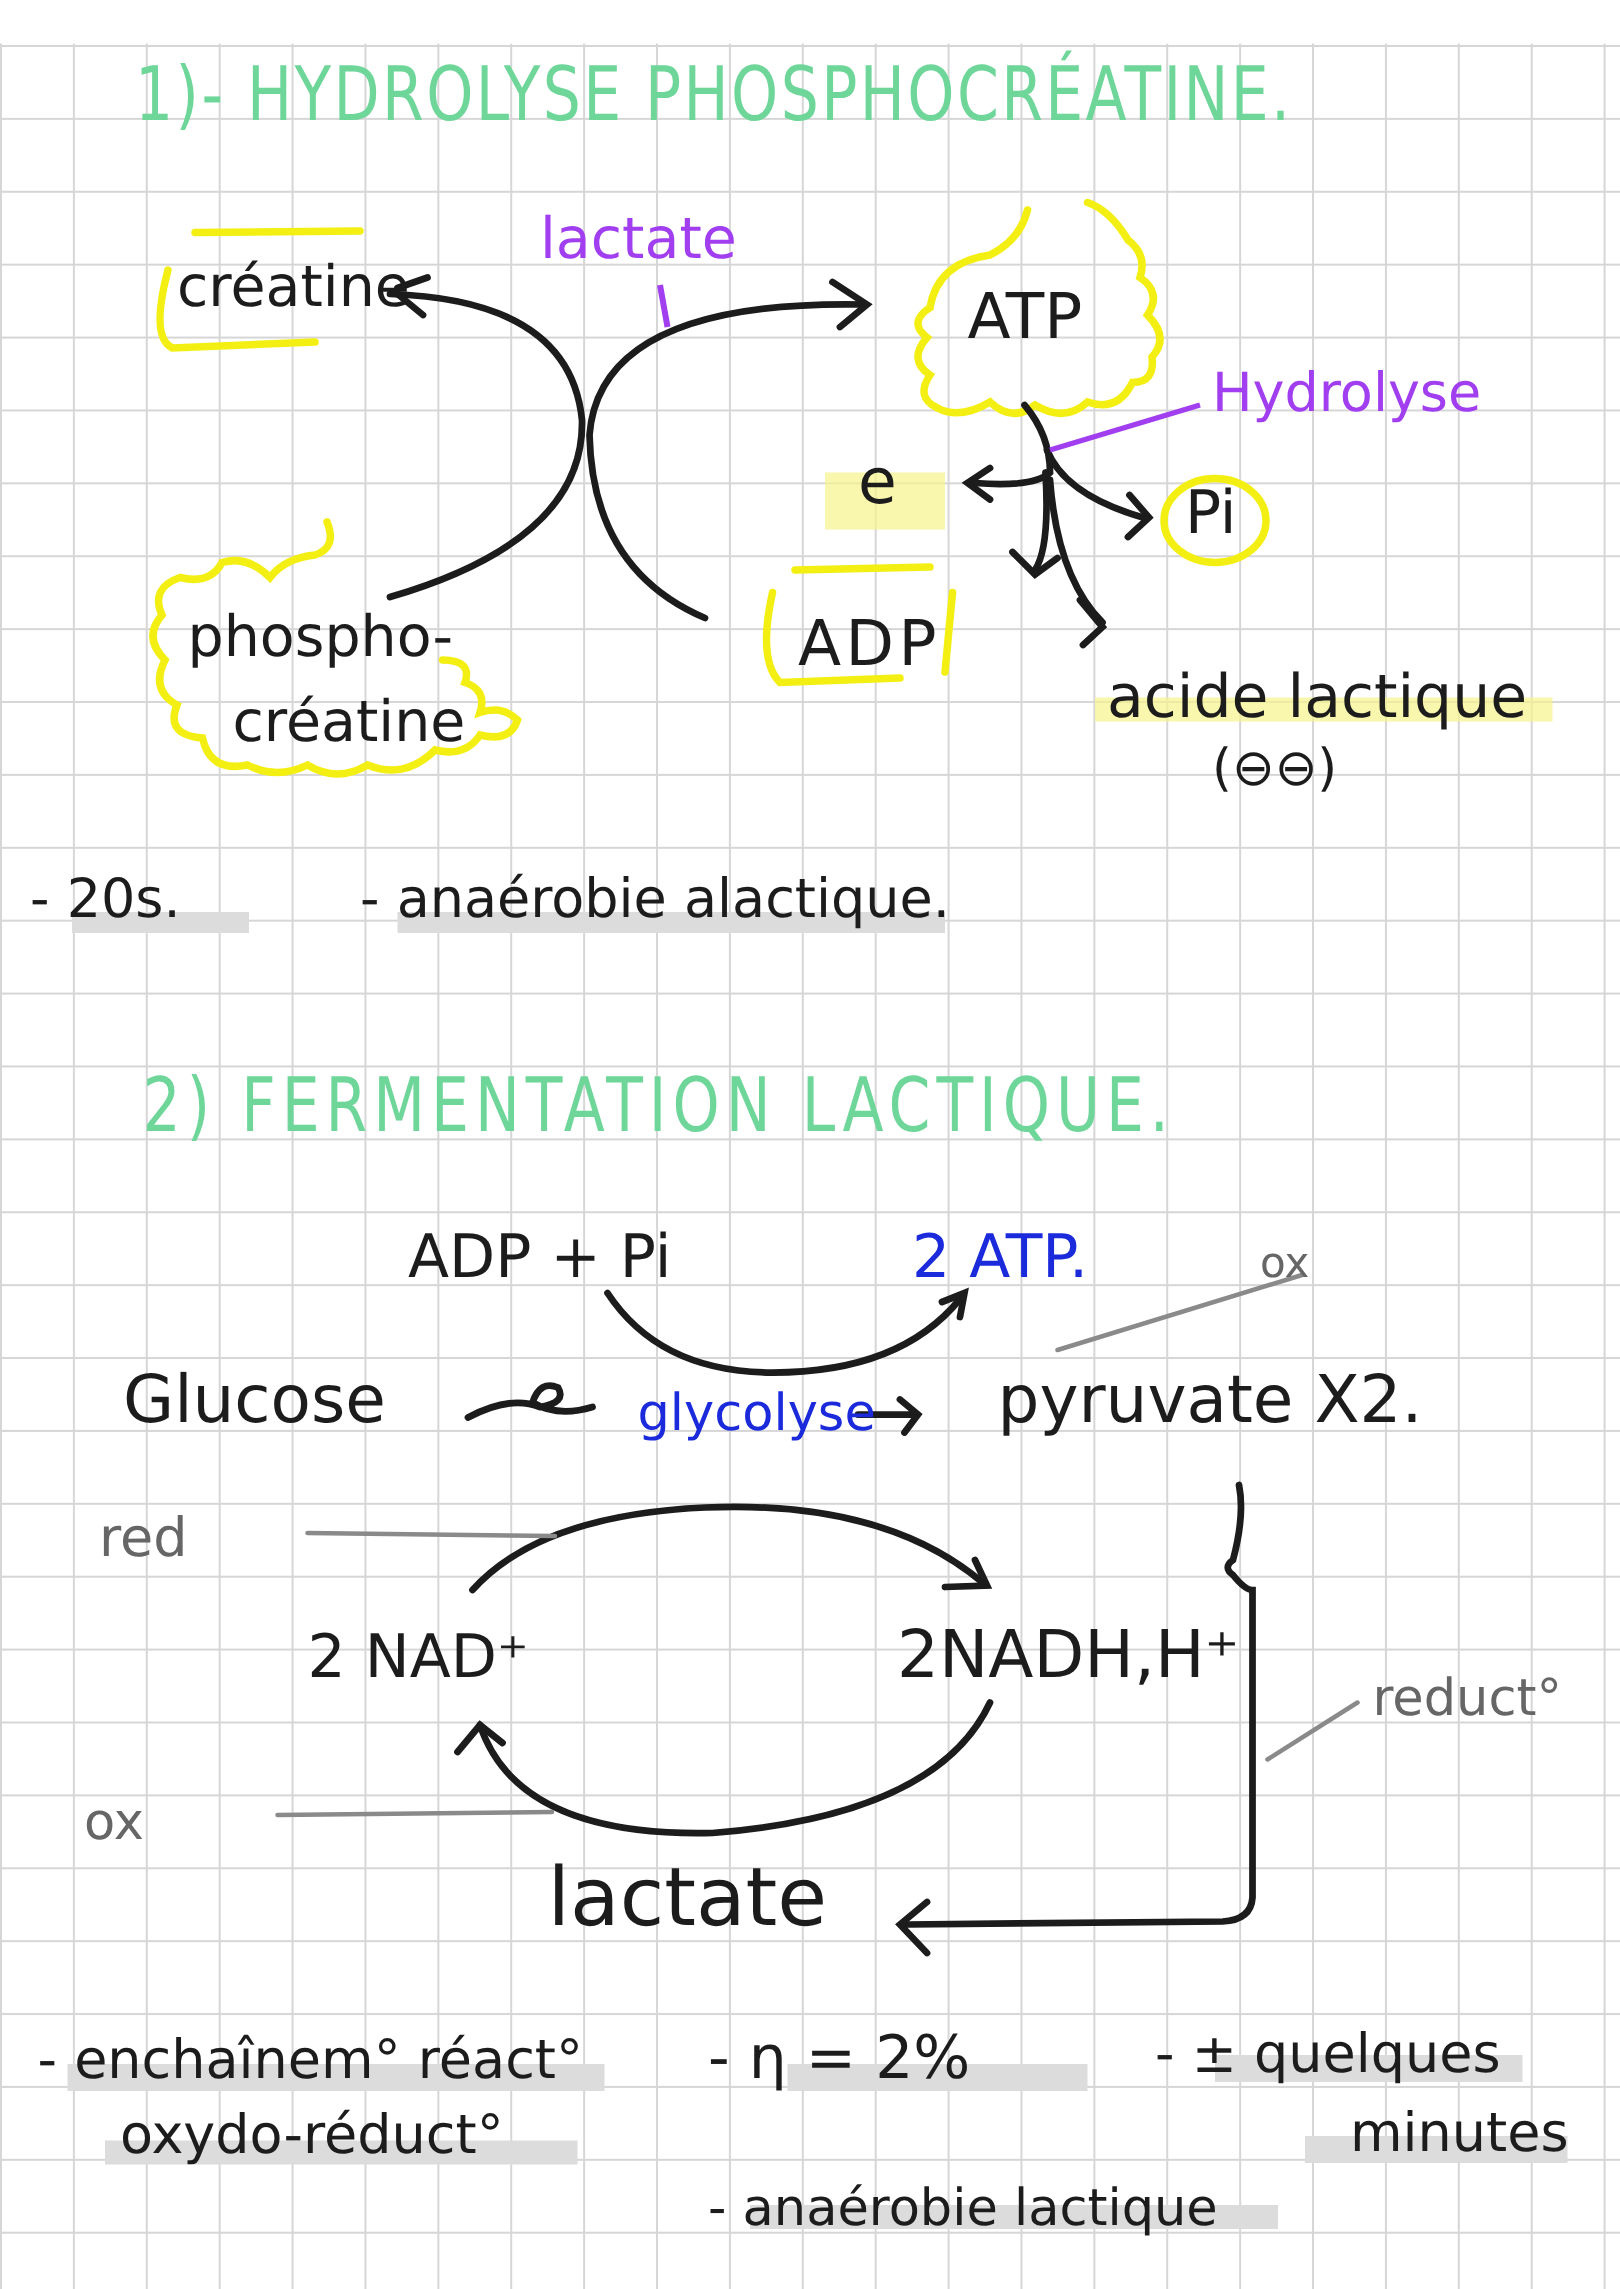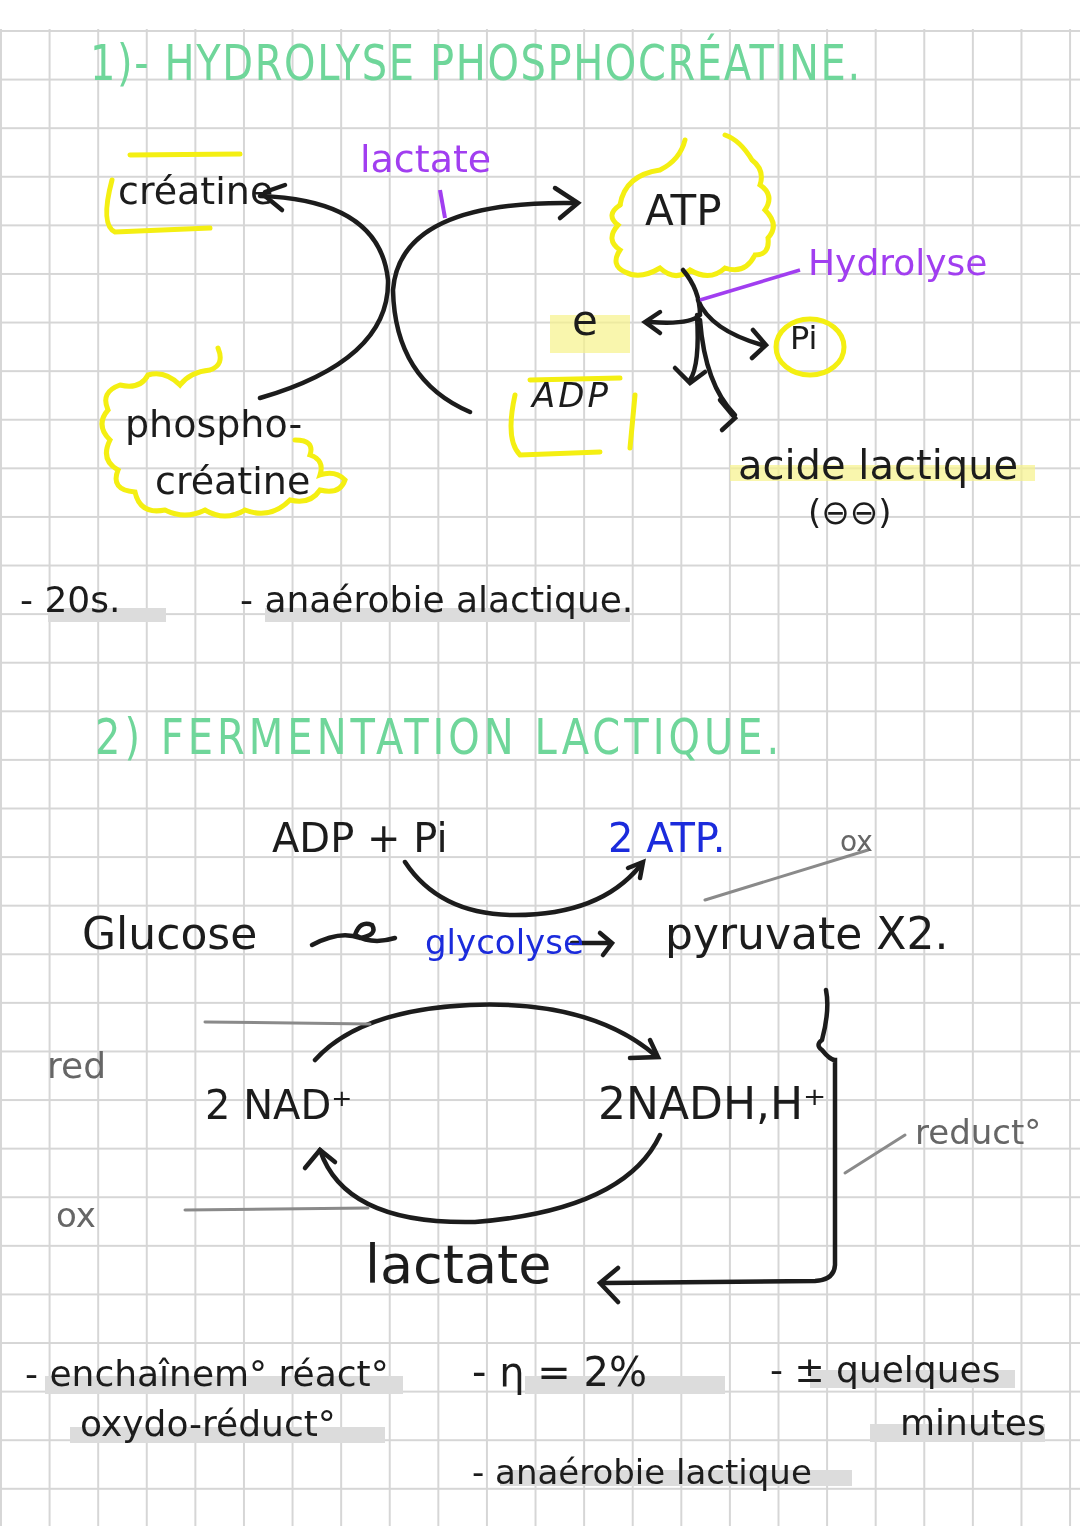--- a/index.html
+++ b/index.html
@@ -95,40 +95,40 @@
   <rect x="500" y="1470" width="352" height="16" fill="#dcdcdc"></rect>
 </svg>
 
 <div class="t green title hand" style="left:90px;top:38px;">1)- HYDROLYSE PHOSPHOCRÉATINE.</div>
 
 <div class="t black hand" style="left:118px;top:172px;font-size:38px;">créatine</div>
 <div class="t purple hand" style="left:360px;top:140px;font-size:38px;">lactate</div>
 <div class="t black hand" style="left:645px;top:190px;font-size:42px;">ATP</div>
 <div class="t purple hand" style="left:808px;top:245px;font-size:36px;">Hydrolyse</div>
 <div class="t black hand" style="left:572px;top:300px;font-size:42px;">e</div>
-<div class="t black hand" style="left:790px;top:322px;font-size:32px;">Pi</div>
-<div class="t black hand" style="left:532px;top:378px;font-size:34px;letter-spacing:3px;font-style:italic;">ADP</div>
+<div class="t black hand" style="left:790px;top:322px;font-size:40px;">Pi</div>
+<div class="t black hand" style="left:532px;top:408px;font-size:42px;letter-spacing:3px;">ADP</div>
 <div class="t black hand" style="left:125px;top:405px;font-size:38px;text-align:right;">phospho-</div>
 <div class="t black hand" style="left:155px;top:462px;font-size:38px;">créatine</div>
 <div class="t black hand" style="left:738px;top:445px;font-size:40px;">acide lactique</div>
 <div class="t black hand" style="left:808px;top:495px;font-size:34px;">(⊖⊖)</div>
 
 <div class="t black hand" style="left:20px;top:582px;font-size:36px;">- 20s.</div>
 <div class="t black hand" style="left:240px;top:582px;font-size:36px;">- anaérobie alactique.</div>
 
 <div class="t green title hand" style="left:95px;top:712px;letter-spacing:5px;">2) FERMENTATION LACTIQUE.</div>
 
 <div class="t black hand" style="left:272px;top:818px;font-size:40px;">ADP + Pi</div>
 <div class="t blue hand" style="left:608px;top:818px;font-size:40px;">2 ATP.</div>
 <div class="t gray hand" style="left:840px;top:828px;font-size:28px;">ox</div>
 <div class="t black hand" style="left:82px;top:912px;font-size:44px;text-align:right;">Glucose</div>
 <div class="t blue hand" style="left:425px;top:925px;font-size:34px;">glycolyse</div>
 <div class="t black hand" style="left:665px;top:912px;font-size:44px;">pyruvate X2.</div>
 
-<div class="t gray hand" style="left:47px;top:1008px;font-size:36px;margin-top:40px;">red</div>
+<div class="t gray hand" style="left:66px;top:1008px;font-size:36px;">red</div>
 <div class="t black hand" style="left:205px;top:1085px;font-size:40px;">2 NAD⁺</div>
 <div class="t black hand" style="left:598px;top:1082px;font-size:44px;">2NADH,H⁺</div>
 <div class="t gray hand" style="left:915px;top:1115px;font-size:34px;">reduct°</div>
 <div class="t gray hand" style="left:56px;top:1198px;font-size:34px;">ox</div>
 <div class="t black hand" style="left:365px;top:1238px;font-size:54px;">lactate</div>
 
 <div class="t black hand" style="left:25px;top:1356px;font-size:36px;">- enchaînem° réact°</div>
 <div class="t black hand" style="left:80px;top:1406px;font-size:36px;">oxydo-réduct°</div>
 <div class="t black hand" style="left:472px;top:1352px;font-size:40px;">- η = 2%</div>
 <div class="t black hand" style="left:472px;top:1455px;font-size:34px;">- anaérobie lactique</div>

